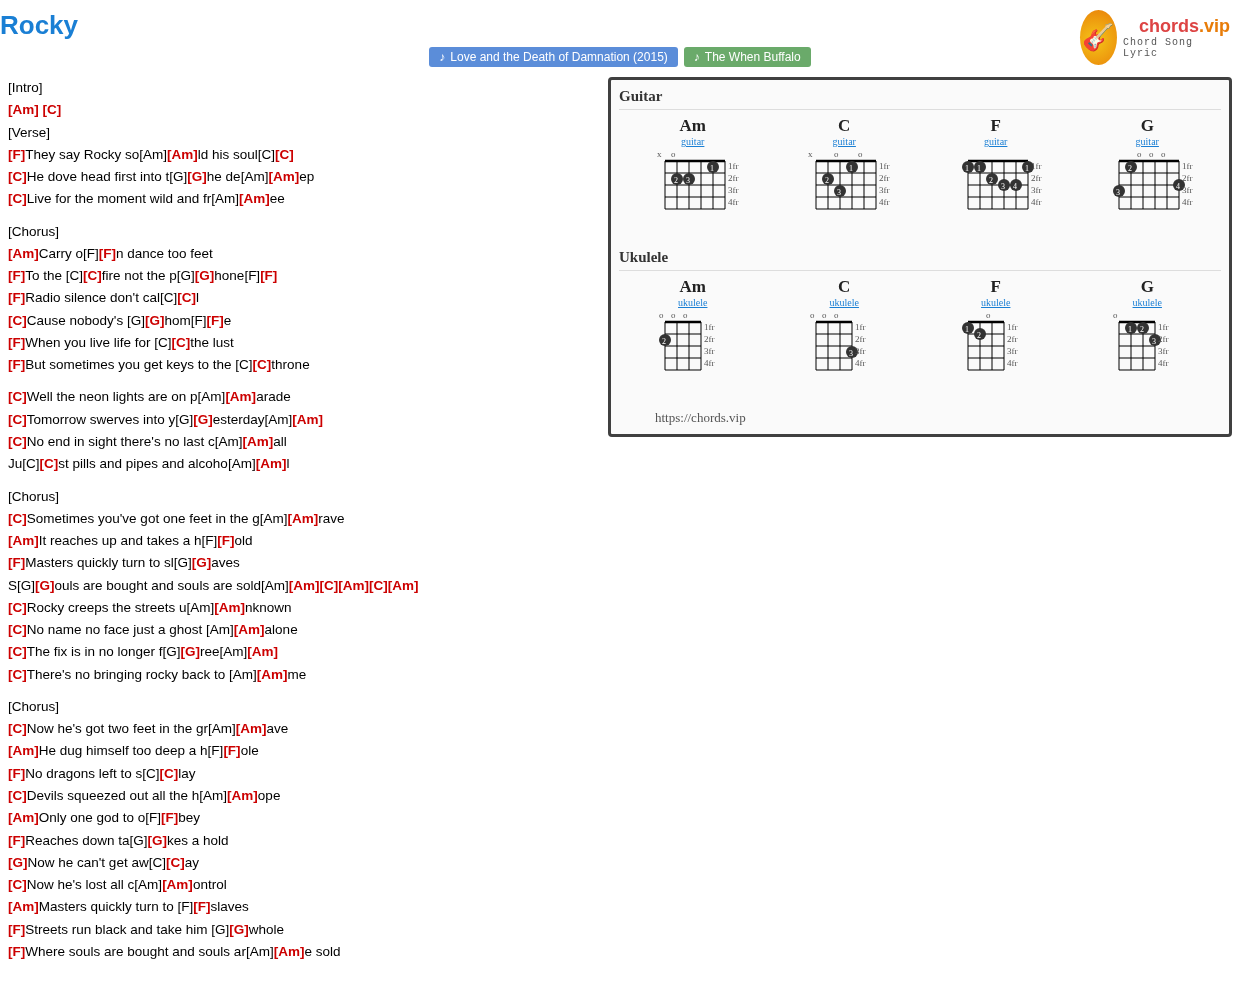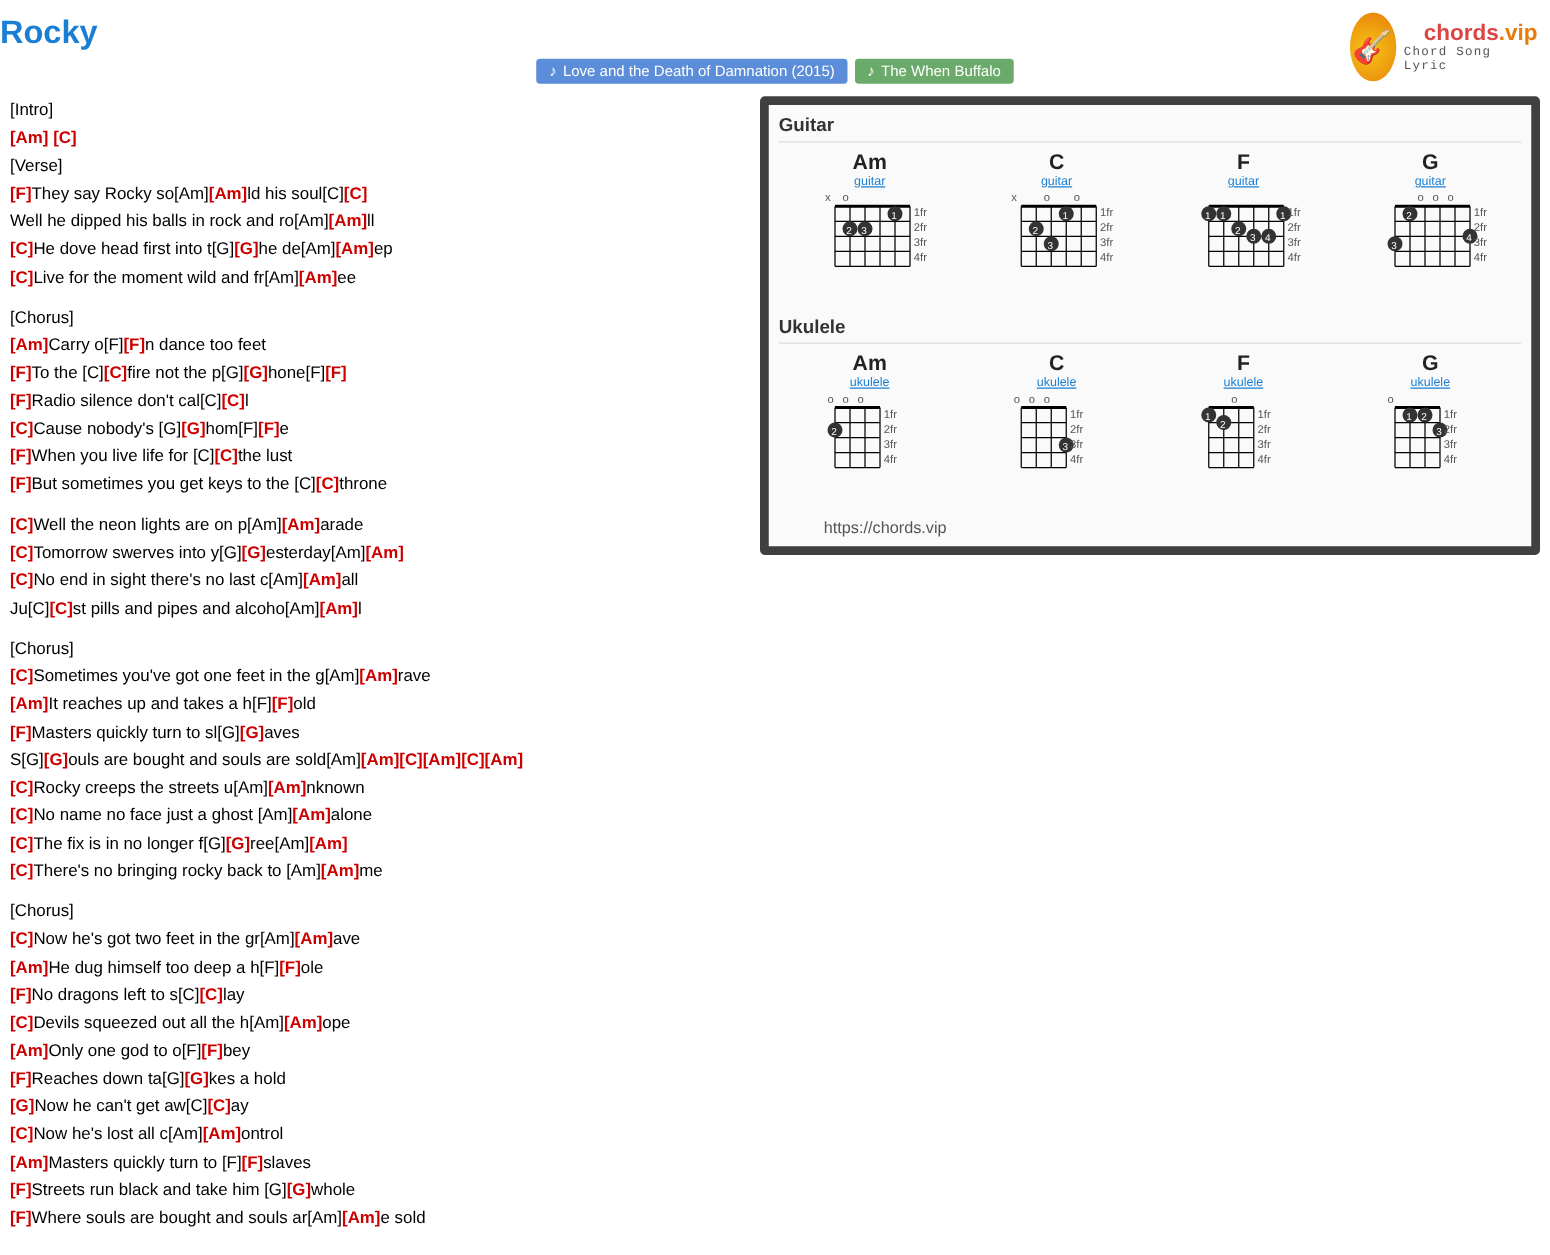--- a/index.html
+++ b/index.html
@@ -97,25 +97,26 @@
     .chord-inline {
       color: #c00;
       font-weight: bold;
     }
     .lyric-line { white-space: pre-wrap; }
     .spacer { height: 10px; }
 
     
     .chords-panel {
       flex: 1;
-      border: 7px solid #404040;
+      border: 3px solid #404040;
       border-radius: 4px;
       padding: 8px;
       align-self: flex-start;
       background: #fafafa;
+      font-family: Liberation Serif, serif;
     }
     .chord-section-title {
       font-size: 15px;
       font-weight: bold;
       color: #333;
       margin-bottom: 6px;
       padding-bottom: 4px;
       border-bottom: 1px solid #ddd;
     }
     .chord-row {
@@ -182,21 +183,20 @@
     </div>
   </div>
 
   <div class="main-layout">
 
     <div class="lyrics-col" id="lyrics-container">
     <div class="section-label">[Intro]</div>
         <div class="lyric-line"><span class="chord-inline">[Am]</span><span class="chord-inline"> [C]</span></div>
         <div class="section-label">[Verse]</div>
         <div class="lyric-line"><span class="chord-inline">[F]</span><span>They say Rocky so[Am]</span><span class="chord-inline">[Am]</span><span>ld his soul[C]</span><span class="chord-inline">[C]</span></div>
-        <div class="lyric-line"><span>Well he dipped his balls in rock and ro[Am]</span><span class="chord-inline">[Am]</span><span>ll</span></div>
         <div class="lyric-line"><span class="chord-inline">[C]</span><span>He dove head first into t[G]</span><span class="chord-inline">[G]</span><span>he de[Am]</span><span class="chord-inline">[Am]</span><span>ep</span></div>
         <div class="lyric-line"><span class="chord-inline">[C]</span><span>Live for the moment wild and fr[Am]</span><span class="chord-inline">[Am]</span><span>ee</span></div>
         <div class="spacer"></div>
         <div class="section-label">[Chorus]</div>
         <div class="lyric-line"><span class="chord-inline">[Am]</span><span>Carry o[F]</span><span class="chord-inline">[F]</span><span>n dance too feet</span></div>
         <div class="lyric-line"><span class="chord-inline">[F]</span><span>To the [C]</span><span class="chord-inline">[C]</span><span>fire not the p[G]</span><span class="chord-inline">[G]</span><span>hone[F]</span><span class="chord-inline">[F]</span></div>
         <div class="lyric-line"><span class="chord-inline">[F]</span><span>Radio silence don't cal[C]</span><span class="chord-inline">[C]</span><span>l</span></div>
         <div class="lyric-line"><span class="chord-inline">[C]</span><span>Cause nobody's [G]</span><span class="chord-inline">[G]</span><span>hom[F]</span><span class="chord-inline">[F]</span><span>e</span></div>
         <div class="lyric-line"><span class="chord-inline">[F]</span><span>When you live life for [C]</span><span class="chord-inline">[C]</span><span>the lust</span></div>
         <div class="lyric-line"><span class="chord-inline">[F]</span><span>But sometimes you get keys to the [C]</span><span class="chord-inline">[C]</span><span>throne</span></div>

